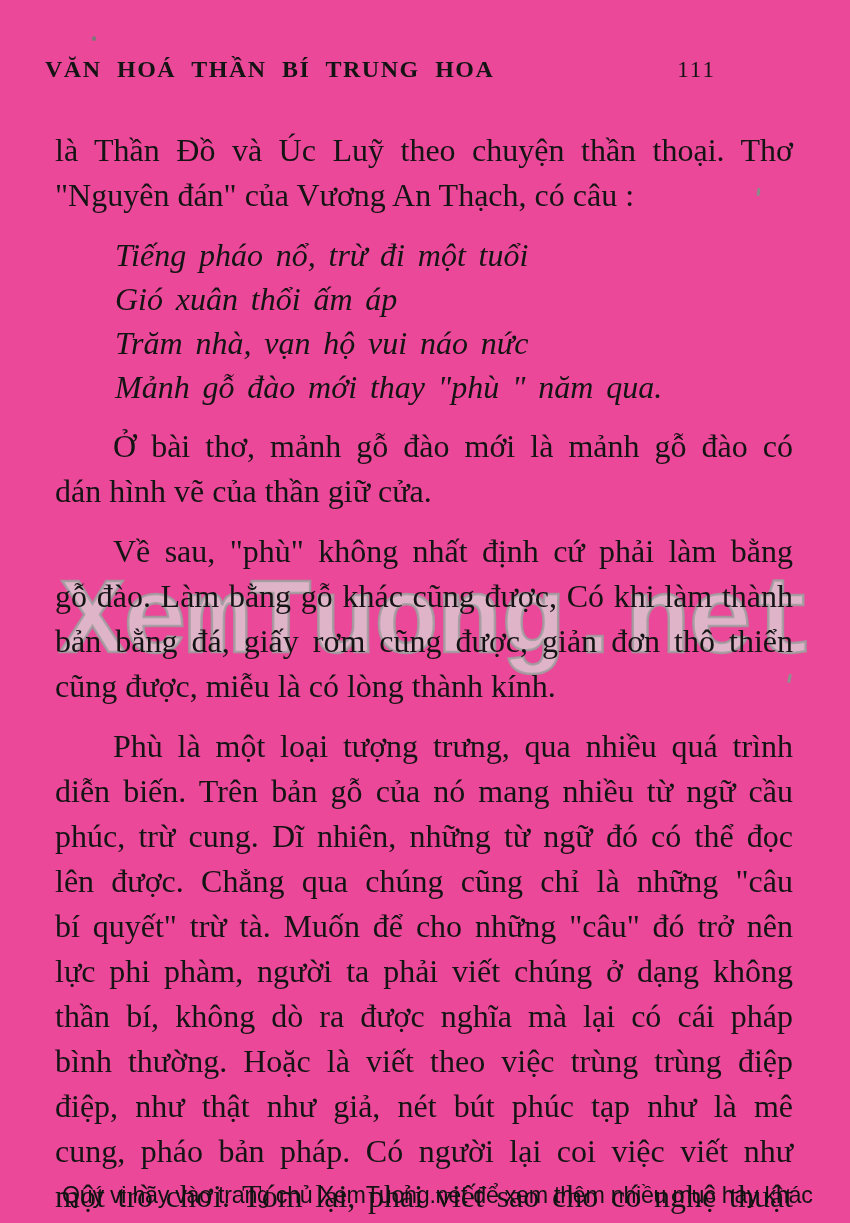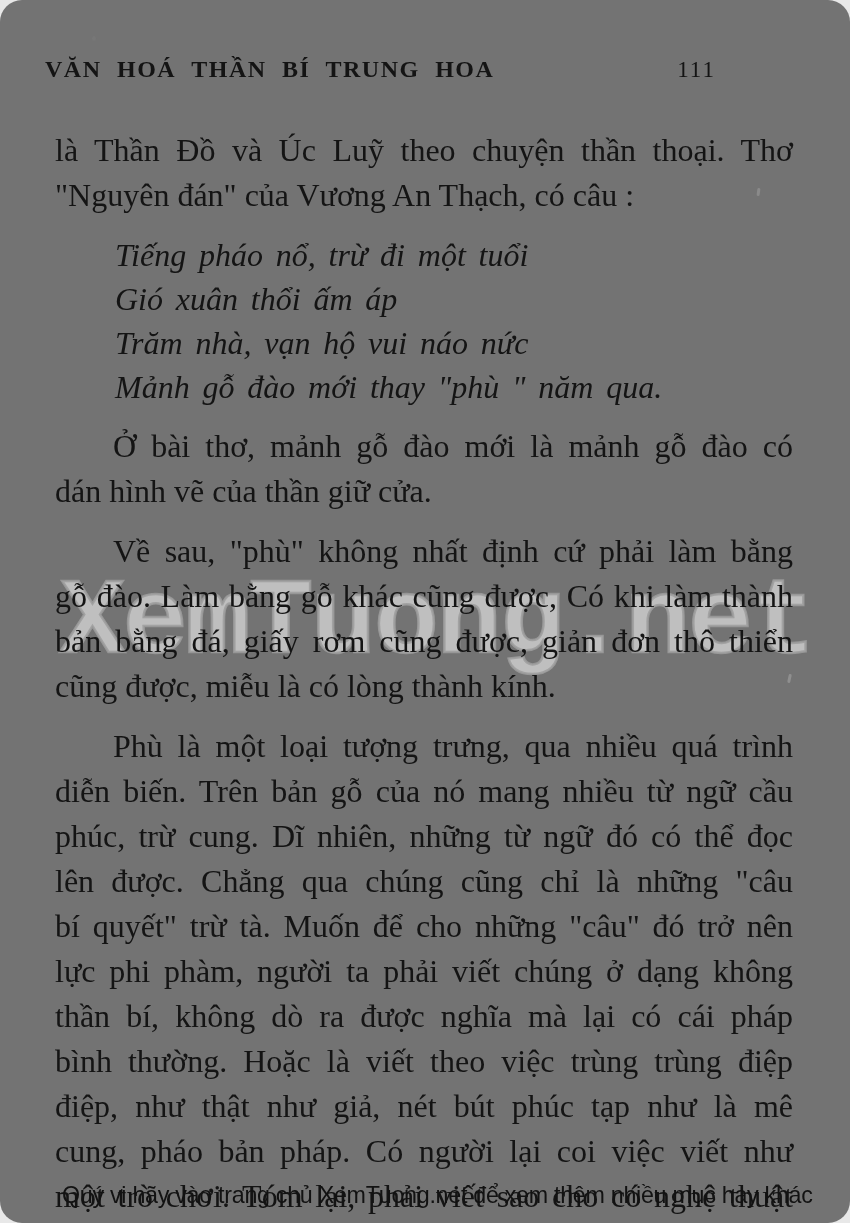--- a/index.html
+++ b/index.html
@@ -1,24 +1,23 @@
 <!DOCTYPE html>
 <html><head>
 <meta charset="utf-8">
 <style>
   html,body { margin:0; padding:0; background:#e8e8e8; }
   .page {
     position:relative;
     width:850px; height:1223px;
     margin:0 auto;
-    background:#737373;
+    background:#ec4899;
     overflow:hidden;
     color:#141414;
     font-family:"Liberation Serif", serif;
-    border-radius:22px;
   }
   
   .running-head {
     position:absolute; top:56px; left:45px; right:48px;
     display:flex; justify-content:space-between; align-items:baseline;
     z-index:2;
   }
   .head-title {
     font-weight:bold; font-size:24px;
     letter-spacing:1.5px; word-spacing:8px;

